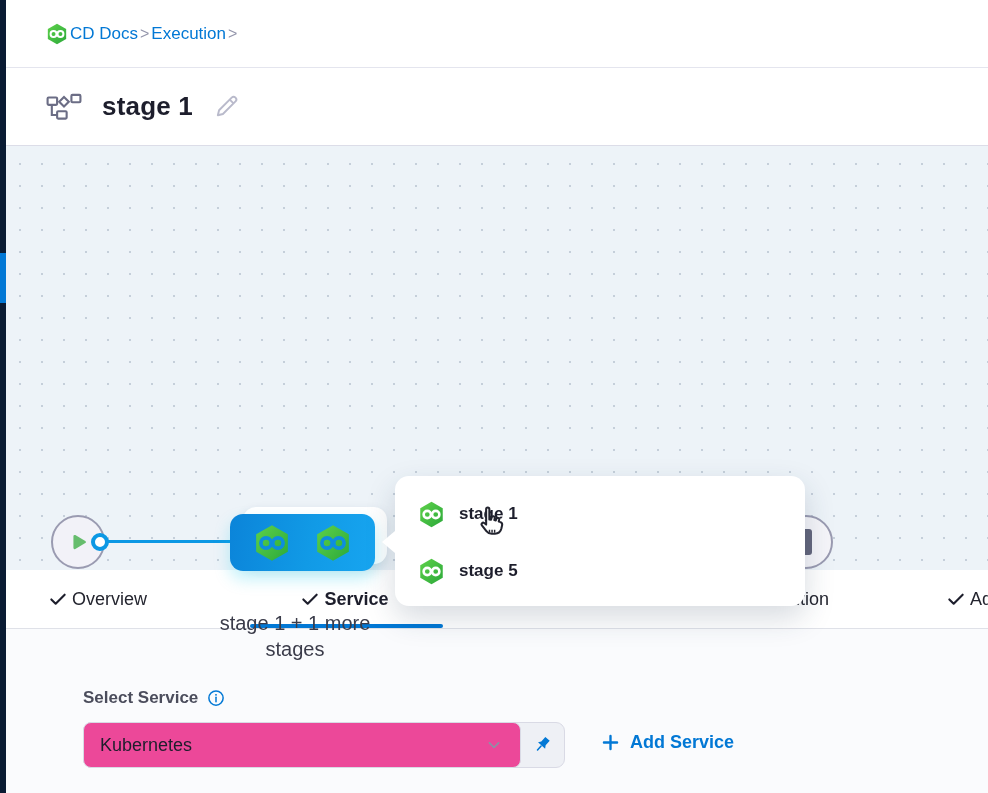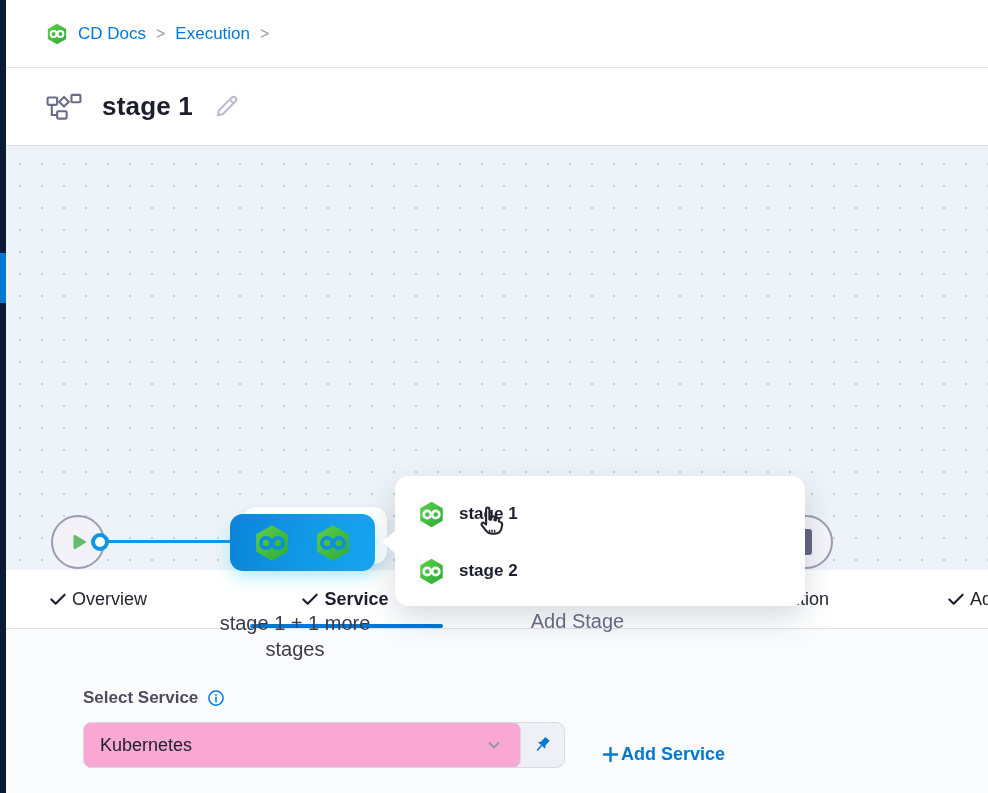--- a/index.html
+++ b/index.html
@@ -7,21 +7,21 @@
     width:988px;height:793px;position:relative;overflow:hidden;
     font-family:"Liberation Sans","DejaVu Sans",sans-serif;
     background:#ffffff;
   }
   
   .edge-strip{position:absolute;left:0;top:0;width:6px;height:793px;background:#0a1b33;z-index:40;}
   .edge-strip-active{position:absolute;left:0;top:253px;width:6px;height:50px;background:#0278d5;}
 
   
   .header{position:absolute;left:0;top:0;width:988px;height:68px;background:#fff;border-bottom:1px solid #e4e5ee;box-sizing:border-box;}
-  .breadcrumb{position:absolute;left:46px;top:0;height:67px;display:flex;align-items:center;gap:10px;}
+  .breadcrumb{position:absolute;left:46px;top:0;height:67px;display:flex;align-items:center;gap:2px;}
   .crumb-link{color:#0278d5;font-size:17px;cursor:pointer;}
   .crumb-sep{color:#9496ac;font-size:16px;}
 
   
   .title-bar{position:absolute;left:0;top:68px;width:988px;height:78px;background:#fff;border-bottom:1px solid #dcdde8;box-sizing:border-box;}
   .title-row{position:absolute;left:46px;top:0;height:77px;display:flex;align-items:center;gap:20px;}
   .page-title{font-size:26px;font-weight:bold;color:#1d1e2c;letter-spacing:.2px;}
 
   
   .canvas{position:absolute;left:0;top:146px;width:988px;height:424px;
@@ -64,25 +64,25 @@
   .tab-label{font-size:18px;color:#24252f;}
   .tab.active .tab-label{font-weight:bold;color:#1d1e2c;}
   .tab-underline{position:absolute;left:250px;top:54px;width:193px;height:4px;border-radius:3px;background:#0278d5;}
 
   
   .content{position:absolute;left:0;top:629px;width:988px;height:164px;background:#fafbfd;padding-left:8px;}
   .select-label-row{position:absolute;left:83px;top:59px;display:flex;align-items:center;gap:9px;}
   .select-label{font-size:17px;font-weight:600;color:#4b4d5c;}
   .select-group{position:absolute;left:83px;top:93px;width:482px;height:46px;border:1px solid #d9dae5;border-radius:9px;
     background:#eef0f5;box-sizing:border-box;}
-  .service-select{position:absolute;left:-1px;top:-1px;width:438px;height:46px;background:#f9a8d4;border:1px solid #d9dae5;
+  .service-select{position:absolute;left:-1px;top:-1px;width:438px;height:46px;background:#ec4899;border:1px solid #d9dae5;
     border-radius:8px;box-sizing:border-box;display:flex;align-items:center;justify-content:space-between;padding:0 16px;cursor:pointer;}
   .service-select span{font-size:18px;color:#1d1e2c;}
   .pin-button{position:absolute;right:0;top:0;width:44px;height:44px;display:flex;align-items:center;justify-content:center;cursor:pointer;}
-  .add-service{position:absolute;left:600px;top:115px;display:flex;align-items:flex-end;cursor:pointer;}
+  .add-service{position:absolute;left:600px;top:103px;display:flex;align-items:flex-end;gap:9px;cursor:pointer;}
   .add-service span{font-size:18px;font-weight:bold;color:#0278d5;}
 
   svg{display:block;}
 </style>
 </head>
 <body>
 
 <svg width="0" height="0" style="position:absolute">
   <defs>
     <linearGradient id="hexGrad" x1="0" y1="0" x2="1" y2="1">
@@ -157,21 +157,20 @@
         <circle cx="31.5" cy="24" r="6.5" fill="none" stroke="#0d8ddf" stroke-width="4.6"></circle>
       </svg>
     </span>
   </div>
 
   <div class="end-node">
     <div class="stop-bar"></div>
   </div>
 
   <div class="stage-label">stage 1 + 1 more stages</div>
-  <div class="add-stage">Add Stage</div>
 
   <div class="stage-popup">
     <div class="popup-caret"></div>
   </div>
   <div class="popup-item r1" style="left:418px;z-index:6;">
     <span>
       <svg width="27" height="27" viewBox="0 0 48 48">
         <polygon points="24,1.5 44,13 44,35 24,46.5 4,35 4,13" fill="url(#hexGrad)"></polygon>
         <circle cx="16.5" cy="24" r="6.5" fill="none" stroke="#fff" stroke-width="4.6"></circle>
         <circle cx="31.5" cy="24" r="6.5" fill="none" stroke="#fff" stroke-width="4.6"></circle>
@@ -180,21 +179,21 @@
     <span>stage 1</span>
   </div>
   <div class="popup-item r2" style="left:418px;z-index:6;">
     <span>
       <svg width="27" height="27" viewBox="0 0 48 48">
         <polygon points="24,1.5 44,13 44,35 24,46.5 4,35 4,13" fill="url(#hexGrad)"></polygon>
         <circle cx="16.5" cy="24" r="6.5" fill="none" stroke="#fff" stroke-width="4.6"></circle>
         <circle cx="31.5" cy="24" r="6.5" fill="none" stroke="#fff" stroke-width="4.6"></circle>
       </svg>
     </span>
-    <span>stage 2</span>
+    <span>stage 5</span>
   </div>
 
   <div class="cursor-hand">
     <svg width="36" height="36" viewBox="0 0 28 28">
       <path d="M11 4 c0-1.7 2.5-1.7 2.5 0 l0 8.1 1.3.2.5-1.9 c.4-1.5 2.7-1 2.4.6 l-.3 1.5 1.1.3.4-1.2 c.5-1.4 2.5-.8 2.2.7 l-.3 1.3.9.3 c1.4.4 2 1.3 1.7 2.7 l-.6 2.7 c-.6 2.4-2.4 3.8-4.9 3.8 h-2.6 c-1.7 0-3.1-.7-4.1-2 l-3.5-4.5 c-.9-1.2.6-2.7 1.8-1.8 l1.5 1.2 Z" fill="#fff" stroke="#23242f" stroke-width="1.6" stroke-linejoin="round"></path>
       <path d="M13.6 20 v2.3 M15.6 20 v2.3 M17.6 20 v2.3" stroke="#23242f" stroke-width="1.1"></path>
     </svg>
   </div>
 </div>
 

